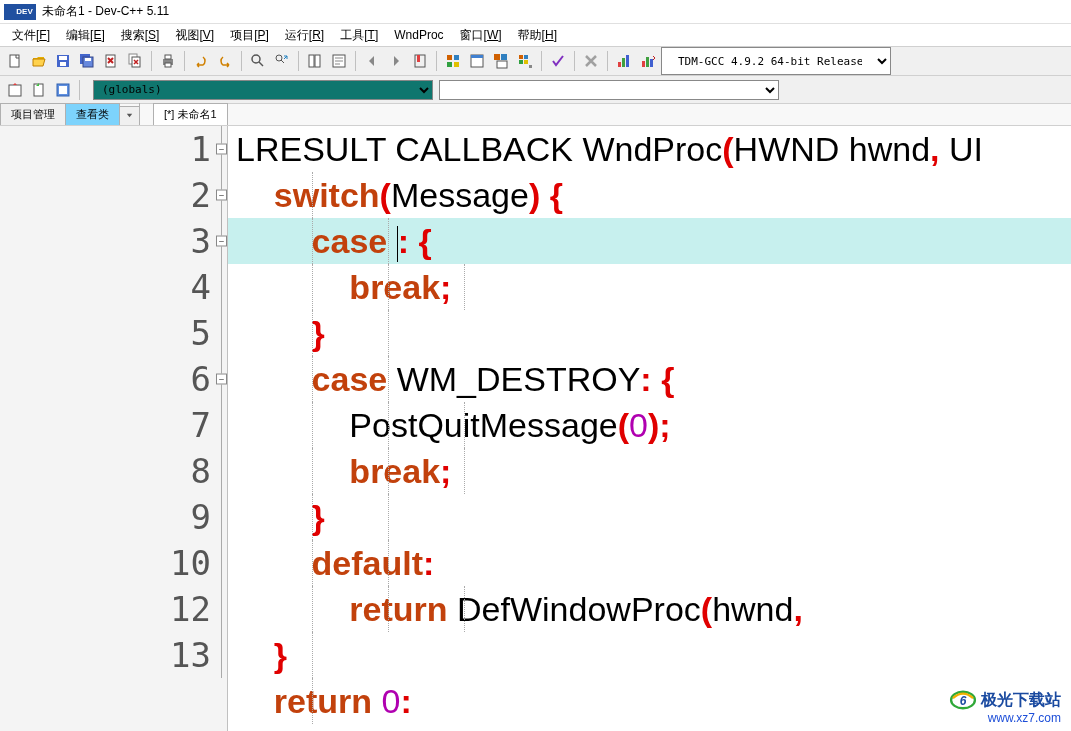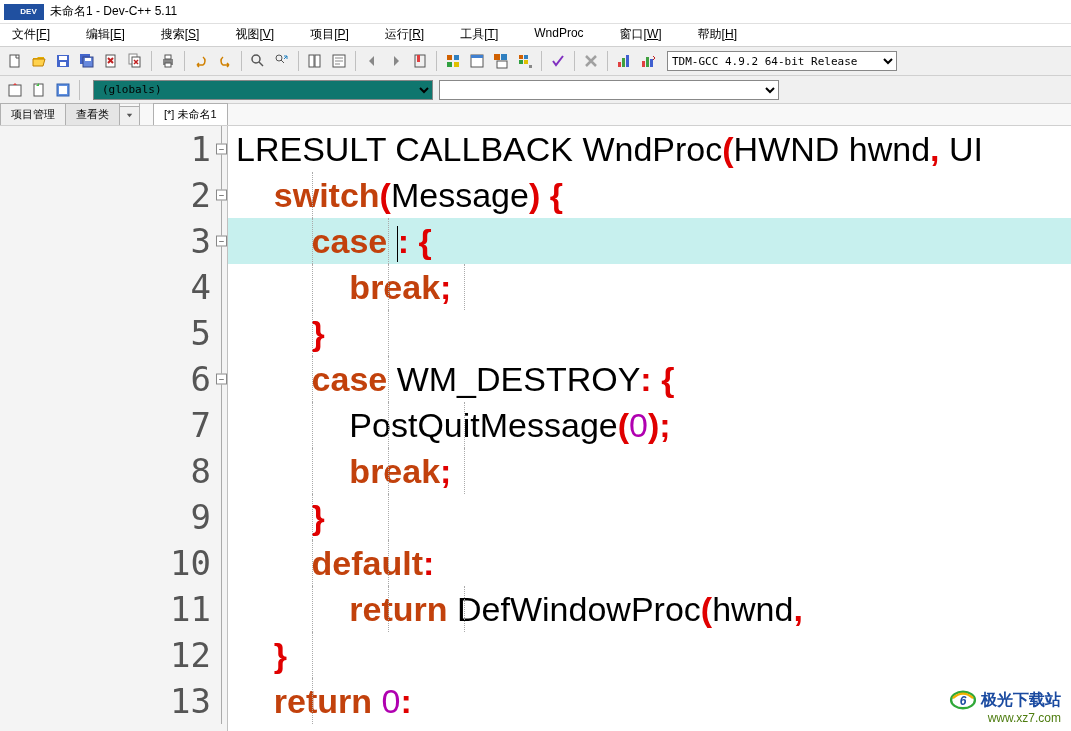--- a/index.html
+++ b/index.html
@@ -1,38 +1,38 @@
 <!DOCTYPE html>
 <html><head>
 <meta charset="utf-8">
 <style>
 * { margin: 0; padding: 0; box-sizing: border-box; }
 body { font-family: "Microsoft YaHei", Arial, sans-serif; font-size: 12px; background: #fff; overflow: hidden; width: 1071px; height: 731px; position: relative; }
 
 .titlebar { height: 24px; background: #fff; display: flex; align-items: center; padding: 0 4px; border-bottom: 1px solid #e0e0e0; }
-.titlebar .icon { width: 40px; height: 16px; background: #2050a0; margin-right: 6px; display: inline-flex; align-items: center; justify-content: center; color: #fff; font-size: 8px; font-weight: bold; padding-left: 9px; }
+.titlebar .icon { width: 32px; height: 16px; background: #2050a0; margin-right: 6px; display: inline-flex; align-items: center; justify-content: center; color: #fff; font-size: 8px; font-weight: bold; padding-left: 9px; }
 .titlebar .title { font-size: 12px; color: #000; }
 
-.menubar { height: 22px; background: #fff; display: flex; padding: 0 4px; gap: 20px; }
+.menubar { height: 22px; background: #fff; display: flex; align-items: center; padding: 0 4px; }
 .menubar .menu { padding: 2px 8px; cursor: default; }
 .menubar .menu .uline { text-decoration: underline; }
 
 .toolbar { height: 30px; background: #f0f0f0; border-top: 1px solid #d0d0d0; border-bottom: 1px solid #d0d0d0; display: flex; align-items: center; padding: 0 4px; gap: 2px; }
 .tbtn { width: 22px; height: 22px; display: inline-flex; align-items: center; justify-content: center; cursor: default; }
 .tsep { width: 1px; height: 20px; background: #c0c0c0; margin: 0 3px; }
 .tbtn svg { width: 16px; height: 16px; }
-.compiler-select { height: 20px; width: 230px; border: 1px solid #888; background: #fff; font-family: monospace; font-size: 11px; padding: 0 0; margin-left: 6px; }
+.compiler-select { height: 28px; width: 230px; border: 1px solid #888; background: #fff; font-family: monospace; font-size: 11px; padding: 0 12px; }
 
 .toolbar2 { height: 28px; background: #f0f0f0; border-bottom: 1px solid #d0d0d0; display: flex; align-items: center; padding: 0 4px; gap: 2px; }
 .globals-select { height: 20px; width: 340px; border: 1px solid #888; background: #0f766e; font-family: monospace; font-size: 11px; padding: 0 4px; margin-left: 8px; }
 .empty-select { height: 20px; width: 340px; border: 1px solid #888; background: #fff; margin-left: 4px; }
 
 .sidetabs { height: 22px; background: #f8f8f8; border-bottom: 1px solid #d0d0d0; display: flex; align-items: flex-end; }
 .sidetab { padding: 3px 10px; border: 1px solid #b0b0b0; border-bottom: none; background: #f0f0f0; font-size: 11px; margin-right: -1px; cursor: default; }
-.sidetab.active { background: #e5e5e5; }
+.sidetab.active { background: #7dd3fc; }
 .sidetab.icon-only { padding: 3px 5px; }
 .filetab { padding: 3px 10px; border: 1px solid #b0b0b0; border-bottom: none; background: #fff; font-size: 11px; margin-left: 8px; cursor: default; }
 .tabs-divider { width: 6px; border-left: 1px solid #b0b0b0; height: 22px; }
 
 .editor-area { display: flex; height: calc(731px - 24px - 22px - 30px - 28px - 22px); }
 .gutter { width: 228px; background: #f4f4f4; border-right: 1px solid #c0c0c0; font-family: Consolas, monospace; font-size: 34px; text-align: right; color: #555; }
 .gutter .ln { height: 46px; line-height: 46px; padding-right: 16px; position: relative; }
 .gutter .fold { position: absolute; right: 0; top: 50%; transform: translateY(-50%); width: 11px; height: 11px; border: 1px solid #888; background: #fff; font-size: 9px; line-height: 9px; text-align: center; color: #555; }
 .gutter .foldline { position: absolute; right: 5px; top: 0; bottom: 0; width: 1px; background: #aaa; }
 
@@ -43,21 +43,21 @@
 .kw { font-weight: bold; color: #c2410c; }
 .punct { color: #e00000; font-weight: bold; }
 .num { color: #b000b0; }
 .txt { color: #000; }
 .cursor { display: inline-block; width: 1px; height: 36px; background: #000; vertical-align: middle; }
 
 .watermark { position: absolute; right: 10px; bottom: 6px; text-align: right; font-size: 13px; }
 .watermark .logo { display: flex; align-items: center; justify-content: flex-end; gap: 4px; }
 .watermark .logo-icon { width: 28px; height: 22px; }
 .watermark .brand { font-weight: bold; font-size: 16px; color: #1a4aa0; }
-.watermark .url { color: #4d7c0f; font-size: 12px; }
+.watermark .url { color: #1d4ed8; font-size: 12px; }
 
 select { appearance: auto; }
 </style>
 </head>
 <body>
 
 <div class="titlebar">
   <span class="icon">DEV</span>
   <span class="title">未命名1 - Dev-C++ 5.11</span>
 </div>
@@ -285,21 +285,20 @@
       <div class="ln">1<div class="foldline"></div><div class="fold">−</div></div>
       <div class="ln">2<div class="foldline"></div><div class="fold">−</div></div>
       <div class="ln">3<div class="foldline"></div><div class="fold">−</div></div>
       <div class="ln">4<div class="foldline"></div></div>
       <div class="ln">5<div class="foldline"></div></div>
       <div class="ln">6<div class="foldline"></div><div class="fold">−</div></div>
       <div class="ln">7<div class="foldline"></div></div>
       <div class="ln">8<div class="foldline"></div></div>
       <div class="ln">9<div class="foldline"></div></div>
       <div class="ln">10<div class="foldline"></div></div>
-      <div class="ln">11<div class="foldline"></div></div>
       <div class="ln">12<div class="foldline"></div></div>
       <div class="ln">13<div class="foldline"></div></div>
     </div>
   <div class="code" id="code"><div class="line"><span class="txt">LRESULT CALLBACK WndProc</span><span class="punct">(</span><span class="txt">HWND hwnd</span><span class="punct">,</span><span class="txt"> UI</span></div><div class="line"><span class="guide" style="left: 84px;"></span>    <span class="kw">switch</span><span class="punct">(</span><span class="txt">Message</span><span class="punct">)</span><span class="txt"> </span><span class="punct">{</span></div><div class="line hl"><span class="guide" style="left: 84px;"></span><span class="guide" style="left: 160px;"></span>        <span class="kw">case </span><span class="cursor"></span><span class="punct">:</span><span class="txt"> </span><span class="punct">{</span></div><div class="line"><span class="guide" style="left: 84px;"></span><span class="guide" style="left: 160px;"></span><span class="guide" style="left: 236px;"></span>            <span class="kw">break</span><span class="punct">;</span></div><div class="line"><span class="guide" style="left: 84px;"></span><span class="guide" style="left: 160px;"></span>        <span class="punct">}</span></div><div class="line"><span class="guide" style="left: 84px;"></span><span class="guide" style="left: 160px;"></span>        <span class="kw">case</span><span class="txt"> WM_DESTROY</span><span class="punct">:</span><span class="txt"> </span><span class="punct">{</span></div><div class="line"><span class="guide" style="left: 84px;"></span><span class="guide" style="left: 160px;"></span><span class="guide" style="left: 236px;"></span>            <span class="txt">PostQuitMessage</span><span class="punct">(</span><span class="num">0</span><span class="punct">);</span></div><div class="line"><span class="guide" style="left: 84px;"></span><span class="guide" style="left: 160px;"></span><span class="guide" style="left: 236px;"></span>            <span class="kw">break</span><span class="punct">;</span></div><div class="line"><span class="guide" style="left: 84px;"></span><span class="guide" style="left: 160px;"></span>        <span class="punct">}</span></div><div class="line"><span class="guide" style="left: 84px;"></span><span class="guide" style="left: 160px;"></span>        <span class="kw">default</span><span class="punct">:</span></div><div class="line"><span class="guide" style="left: 84px;"></span><span class="guide" style="left: 160px;"></span><span class="guide" style="left: 236px;"></span>            <span class="kw">return</span><span class="txt"> DefWindowProc</span><span class="punct">(</span><span class="txt">hwnd</span><span class="punct">,</span></div><div class="line"><span class="guide" style="left: 84px;"></span>    <span class="punct">}</span></div><div class="line"><span class="guide" style="left: 84px;"></span>    <span class="kw">return</span><span class="txt"> </span><span class="num">0</span><span class="punct">:</span></div></div>
 </div>
 
 <div class="watermark">
   <div class="logo">
     <svg class="logo-icon" viewBox="0 0 30 24">
         <ellipse cx="15" cy="12" rx="13" ry="9" fill="none" stroke="#2fa838" stroke-width="2.5"></ellipse>

